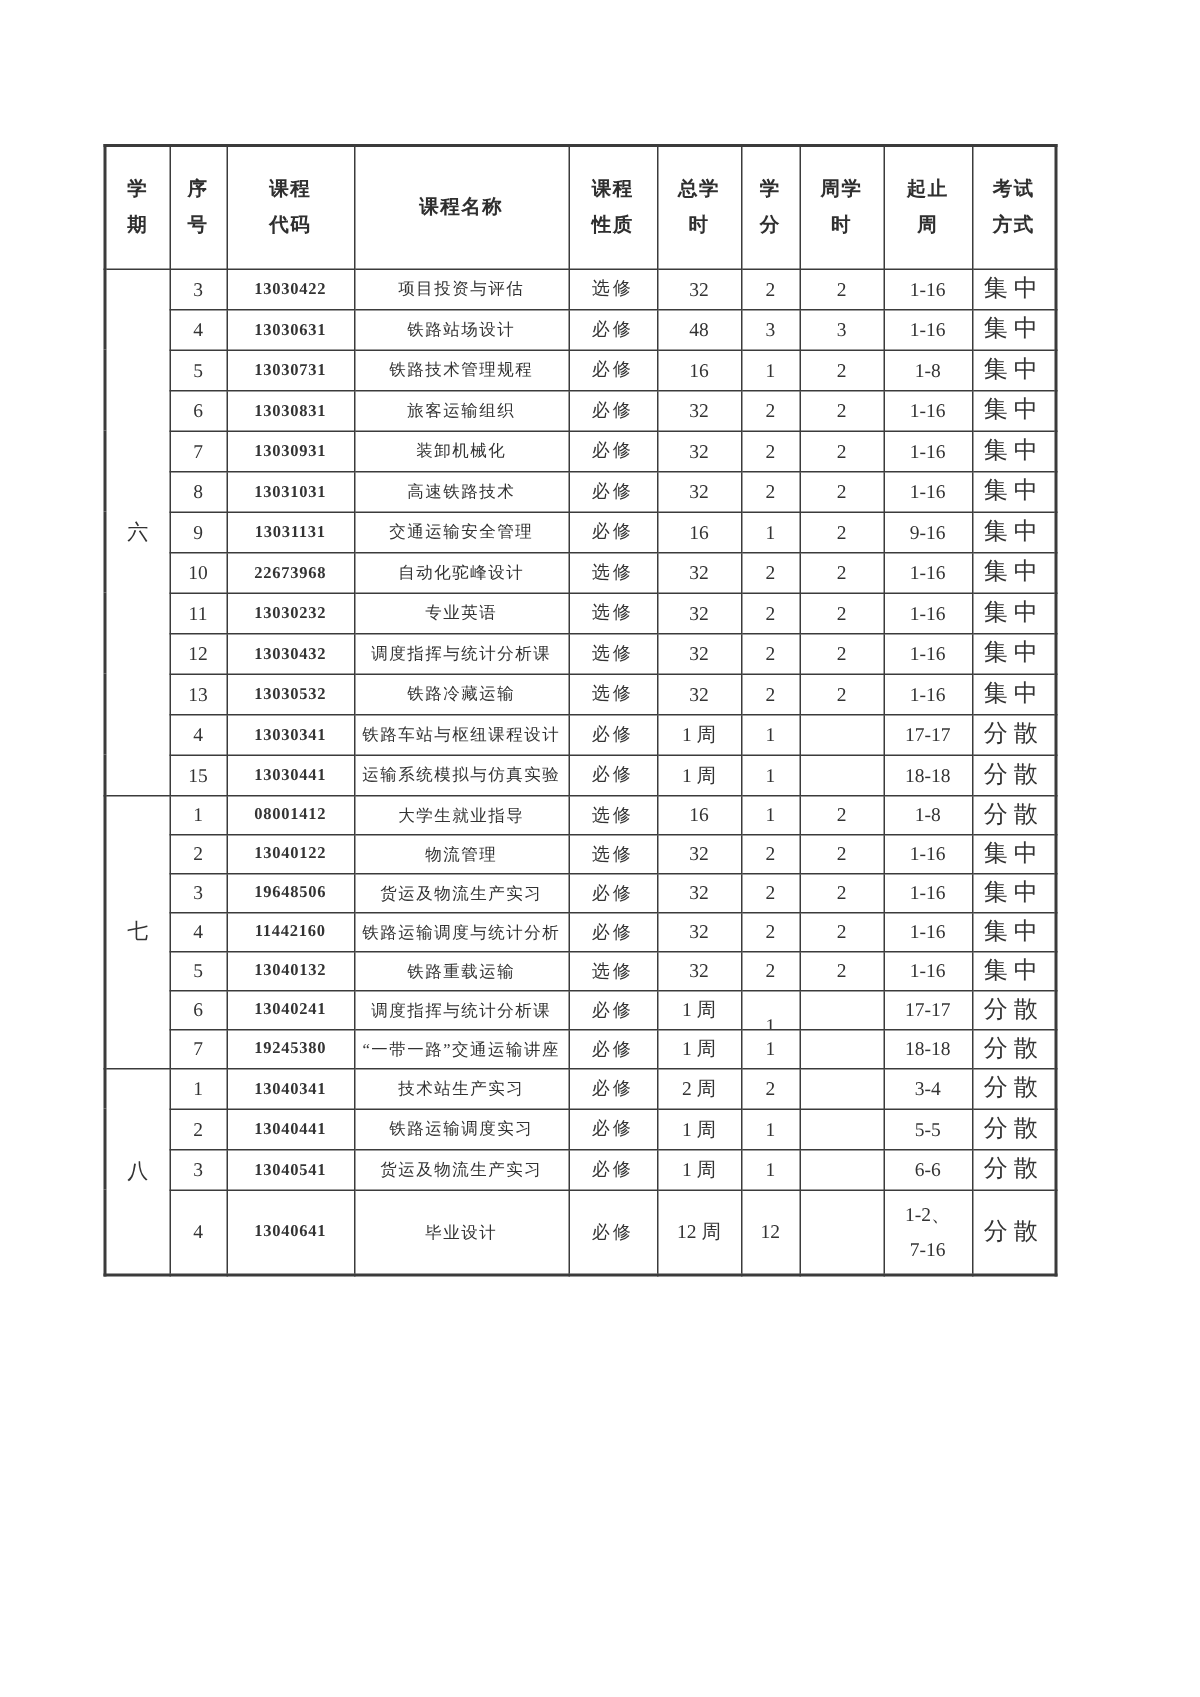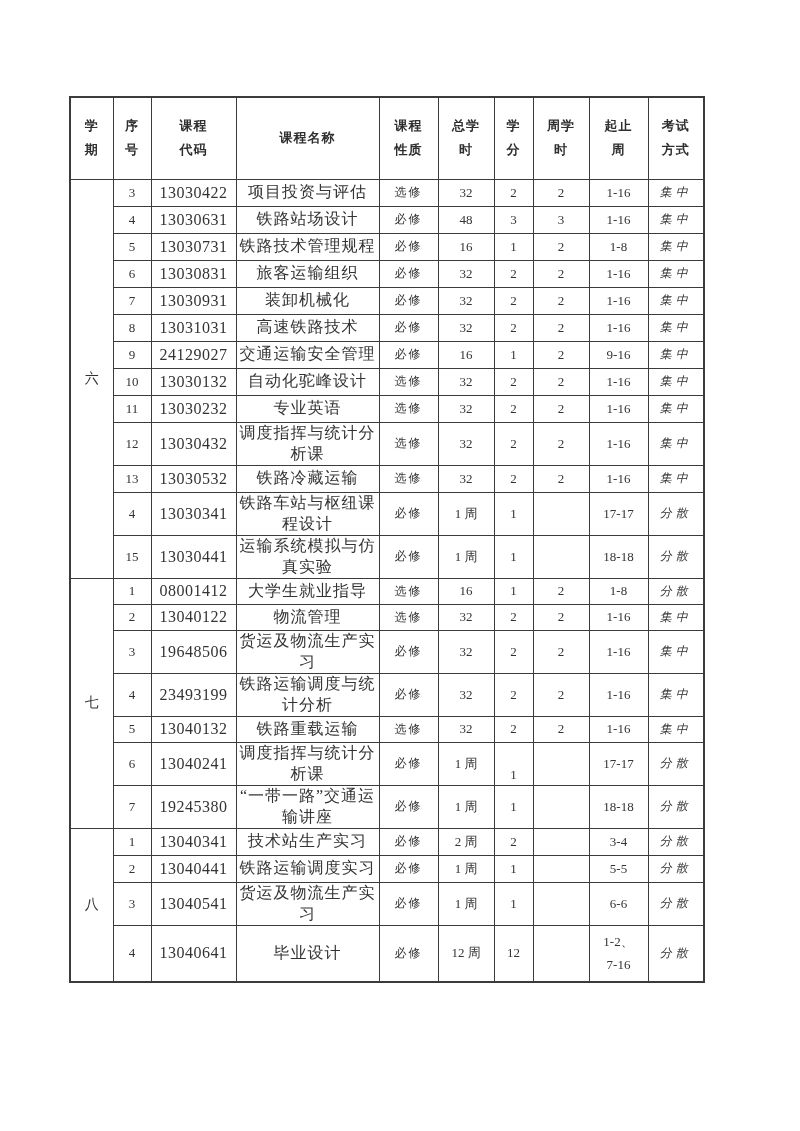--- a/index.html
+++ b/index.html
@@ -49,24 +49,24 @@
     letter-spacing: 1px;
   }
   td.cell-semester {
     font-size: 14px;
     letter-spacing: 0;
   }
   td.cell-seq, td.cell-hours, td.cell-credits,
   td.cell-weekly, td.cell-weeks {
     font-size: 13px;
   }
-  td.cell-code { font-size: 16px; letter-spacing: 0.5px; }
-  td.cell-name { font-size: 16px; letter-spacing: 1px; }
+  td.cell-code { font-size: 11px; letter-spacing: 0.5px; font-weight: bold; }
+  td.cell-name { font-size: 11px; letter-spacing: 1px; }
   td.cell-nature { font-size: 12px; letter-spacing: 2px; font-family: Liberation Serif, serif; }
-  td.cell-exam { font-size: 12px; letter-spacing: 4px; padding-left: 6px; font-style: italic; }
+  td.cell-exam { font-size: 16px; letter-spacing: 4px; padding-left: 6px; }
   td.cell-weeks { white-space: pre-line; line-height: 1.8; margin-left: 10px; }
   span.credit-low {
     display: inline-block;
     transform: translateY(11px);
   }
 </style>
 </head>
 <body>
 
 <div class="page">
@@ -190,32 +190,32 @@
             <td class="cell-name">高速铁路技术</td>
             <td class="cell-nature">必修</td>
             <td class="cell-hours">32</td>
             <td class="cell-credits">2</td>
             <td class="cell-weekly">2</td>
             <td class="cell-weeks">1-16</td>
             <td class="cell-exam">集中</td>
           </tr>
           <tr class="body-row">
             <td class="cell-seq">9</td>
-            <td class="cell-code">24129027</td>
+            <td class="cell-code">13031131</td>
             <td class="cell-name">交通运输安全管理</td>
             <td class="cell-nature">必修</td>
             <td class="cell-hours">16</td>
             <td class="cell-credits">1</td>
             <td class="cell-weekly">2</td>
             <td class="cell-weeks">9-16</td>
             <td class="cell-exam">集中</td>
           </tr>
           <tr class="body-row">
             <td class="cell-seq">10</td>
-            <td class="cell-code">13030132</td>
+            <td class="cell-code">22673968</td>
             <td class="cell-name">自动化驼峰设计</td>
             <td class="cell-nature">选修</td>
             <td class="cell-hours">32</td>
             <td class="cell-credits">2</td>
             <td class="cell-weekly">2</td>
             <td class="cell-weeks">1-16</td>
             <td class="cell-exam">集中</td>
           </tr>
           <tr class="body-row">
             <td class="cell-seq">11</td>
@@ -301,21 +301,21 @@
             <td class="cell-name">货运及物流生产实习</td>
             <td class="cell-nature">必修</td>
             <td class="cell-hours">32</td>
             <td class="cell-credits">2</td>
             <td class="cell-weekly">2</td>
             <td class="cell-weeks">1-16</td>
             <td class="cell-exam">集中</td>
           </tr>
           <tr class="body-row body-row-7">
             <td class="cell-seq">4</td>
-            <td class="cell-code">23493199</td>
+            <td class="cell-code">11442160</td>
             <td class="cell-name">铁路运输调度与统计分析</td>
             <td class="cell-nature">必修</td>
             <td class="cell-hours">32</td>
             <td class="cell-credits">2</td>
             <td class="cell-weekly">2</td>
             <td class="cell-weeks">1-16</td>
             <td class="cell-exam">集中</td>
           </tr>
           <tr class="body-row body-row-7">
             <td class="cell-seq">5</td>

